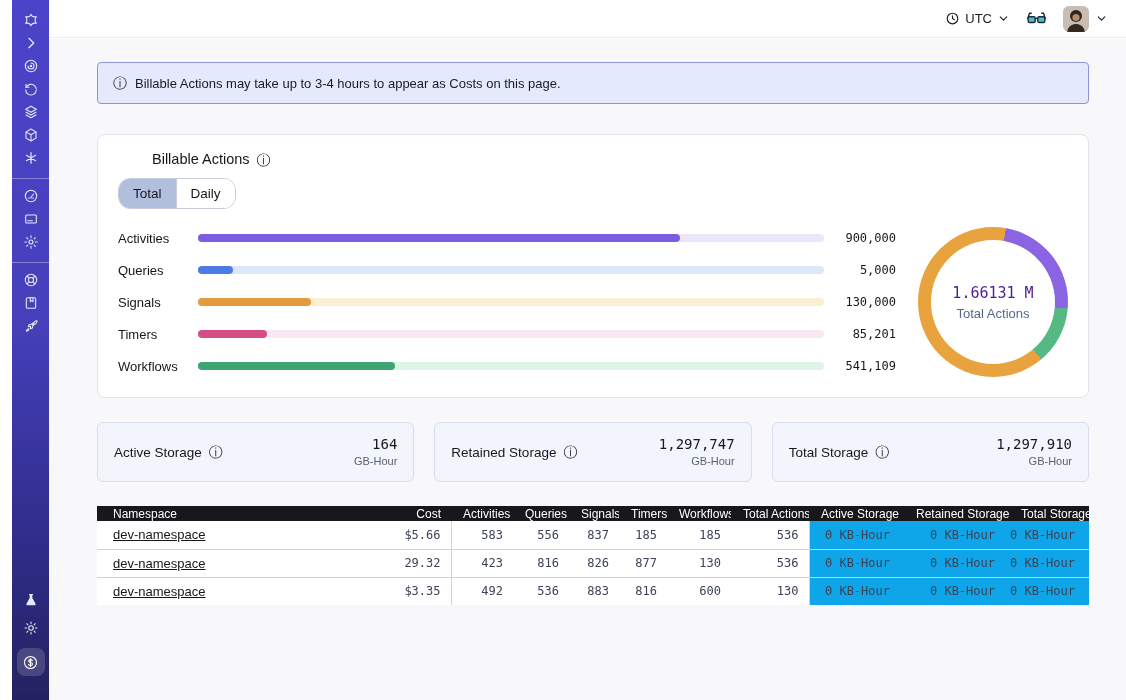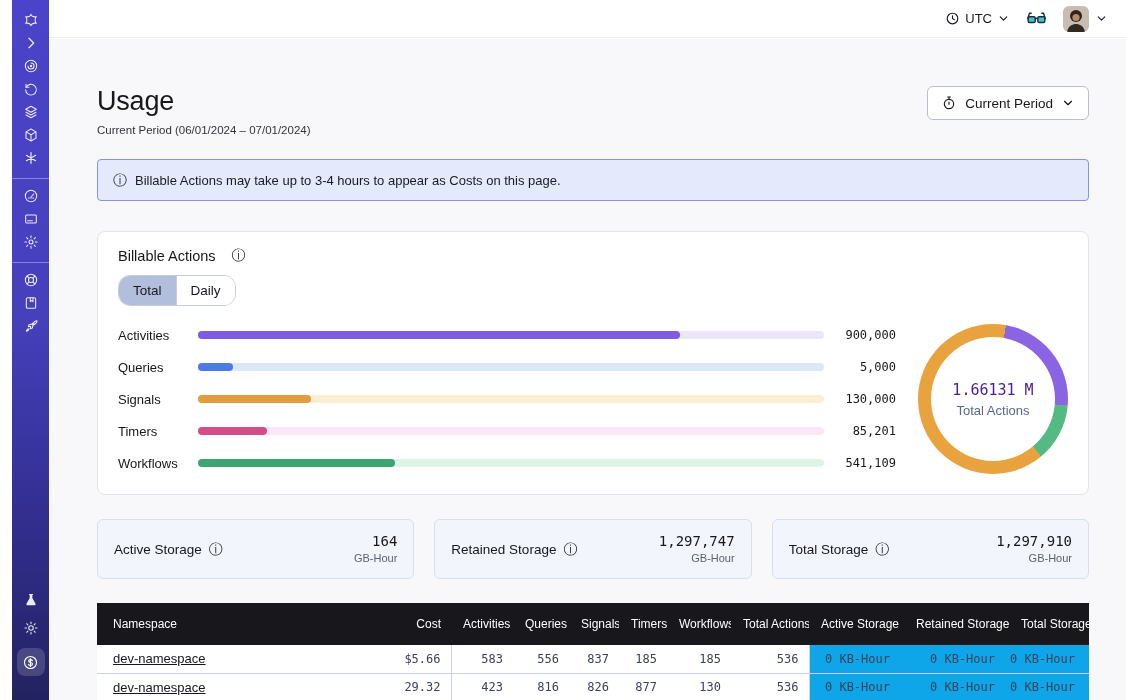--- a/index.html
+++ b/index.html
@@ -35,21 +35,21 @@
   .page-title { font-size:27px; font-weight:500; letter-spacing:-0.2px; color:#17171C; }
   .page-subtitle { font-size:11.5px; color:#33333C; margin-top:7px; }
   .period-btn { height:34px; background:#fff; border:1px solid #B9BECE; border-radius:6px; display:flex; align-items:center; gap:8px; padding:0 13px; font-size:13.5px; font-weight:500; color:#17171C; cursor:pointer; }
   .period-btn svg { color:#17171C; }
 
   .banner { margin-top:23px; height:42px; background:#E4E9FB; border:1px solid #8B96D8; border-radius:4px; display:flex; align-items:center; padding:0 15px; gap:8px; font-size:13px; color:#1A1A24; }
   .info-glyph { font-size:14px; color:#2A2A33; font-style:normal; line-height:1; cursor:pointer; }
 
   
   .card { margin-top:30px; background:#fff; border:1px solid #E3E3EA; border-radius:8px; padding:16px 20px 20px 20px; }
-  .card-title-row { display:flex; align-items:flex-start; gap:16px; font-size:14.5px; color:#17171C; }
+  .card-title-row { display:flex; align-items:flex-end; gap:7px; font-size:14.5px; color:#17171C;margin-left:34px; }
   .tabs { margin-top:11px; display:inline-flex; border:1px solid #C6CCDA; border-radius:12px; overflow:hidden; }
   .tab { font-size:13.5px; padding:7px 14px; background:#fff; color:#17171C; cursor:pointer; border:none; font-family:inherit; }
   .tab.active { background:#B2BFDC; }
   .tab + .tab { border-left:1px solid #C6CCDA; }
 
   .chart-flex { margin-top:18px; display:flex; align-items:center; }
   .bars { flex:1; display:flex; flex-direction:column; gap:17px; padding-right:22px; }
   .bar-row { display:flex; align-items:center; }
   .bar-label { width:80px; font-size:13px; color:#17171C; flex:none; }
   .bar-track { flex:1; height:8px; border-radius:4px; position:relative; }
@@ -65,21 +65,21 @@
   
   .storage-row { margin-top:24px; display:flex; gap:20px; }
   .storage-card { flex:1; background:#F2F5FB; border:1px solid #D8DEEE; border-radius:6px; height:60px; display:flex; align-items:center; justify-content:space-between; padding:0 16px; }
   .storage-label { display:flex; align-items:center; gap:7px; font-size:13.5px; color:#17171C; }
   .storage-right { text-align:right; }
   .storage-value { font-size:14px; color:#17171C; line-height:1.1; }
   .storage-unit { font-size:11px; color:#5A6170; margin-top:2px; }
 
   
   .usage-table { margin-top:24px; width:100%; border-collapse:collapse; table-layout:fixed; background:#fff; }
-  .usage-table thead th { background:#17171C; color:#fff; font-size:12px; font-weight:500; height:42px; text-align:right; padding:0 10px 0 12px; white-space:nowrap; overflow:hidden; }
+  .usage-table thead th { background:#17171C; color:#fff; font-size:12px; font-weight:500; height:15px; text-align:right; padding:0 10px 0 12px; white-space:nowrap; overflow:hidden; }
   .usage-table thead th.th-namespace { text-align:left; padding-left:16px; }
   .usage-table tbody td { height:28px; font-size:12px; color:#3C4257; text-align:right; padding:0 10px 0 0; border-top:1px solid #C9D2E6; white-space:nowrap; overflow:hidden; background:#fff; }
   .usage-table tbody tr:first-child td { border-top:none; }
   .usage-table td.td-namespace { text-align:left; padding-left:16px; font-size:13px; }
   .usage-table td.td-namespace a { color:#17171C; text-decoration:underline; }
   .usage-table .group-start { border-left:1px solid #C9D2E6; }
   .usage-table td.storage-cell { background:#0ea5e9; padding-right:14px; }
 
   svg { display:block; }
 </style>
@@ -227,40 +227,20 @@
     <span>
       <svg viewBox="0 0 24 24" width="13" height="13" fill="none" stroke="#1B1B22" stroke-width="2" stroke-linecap="round" stroke-linejoin="round">
           <path d="M6 9l6 6 6-6"></path>
         </svg>
     </span>
   </div>
 </header>
 
 <main class="main">
 
-  <div class="page-header">
-    <div>
-      <h1 class="page-title">Usage</h1>
-      <div class="page-subtitle">Current Period (06/01/2024 – 07/01/2024)</div>
-    </div>
-    <button class="period-btn">
-      <span>
-        <svg viewBox="0 0 24 24" width="16" height="16" fill="none" stroke="currentColor" stroke-width="1.7" stroke-linecap="round">
-            <circle cx="12" cy="13.5" r="7"></circle>
-            <path d="M12 10.5v3.5M10 3h4M12 3v3.5"></path>
-          </svg>
-      </span>
-      <span>Current Period</span>
-      <span>
-        <svg viewBox="0 0 24 24" width="14" height="14" fill="none" stroke="currentColor" stroke-width="2" stroke-linecap="round" stroke-linejoin="round">
-            <path d="M6 9l6 6 6-6"></path>
-          </svg>
-      </span>
-    </button>
-  </div>
 
   <div class="banner">
     <i class="info-glyph">ⓘ</i>
     <span>Billable Actions may take up to 3-4 hours to appear as Costs on this page.</span>
   </div>
 
   <section class="card">
     <div class="card-title-row">
       <span>Billable Actions</span>
       <i class="info-glyph">ⓘ</i>

